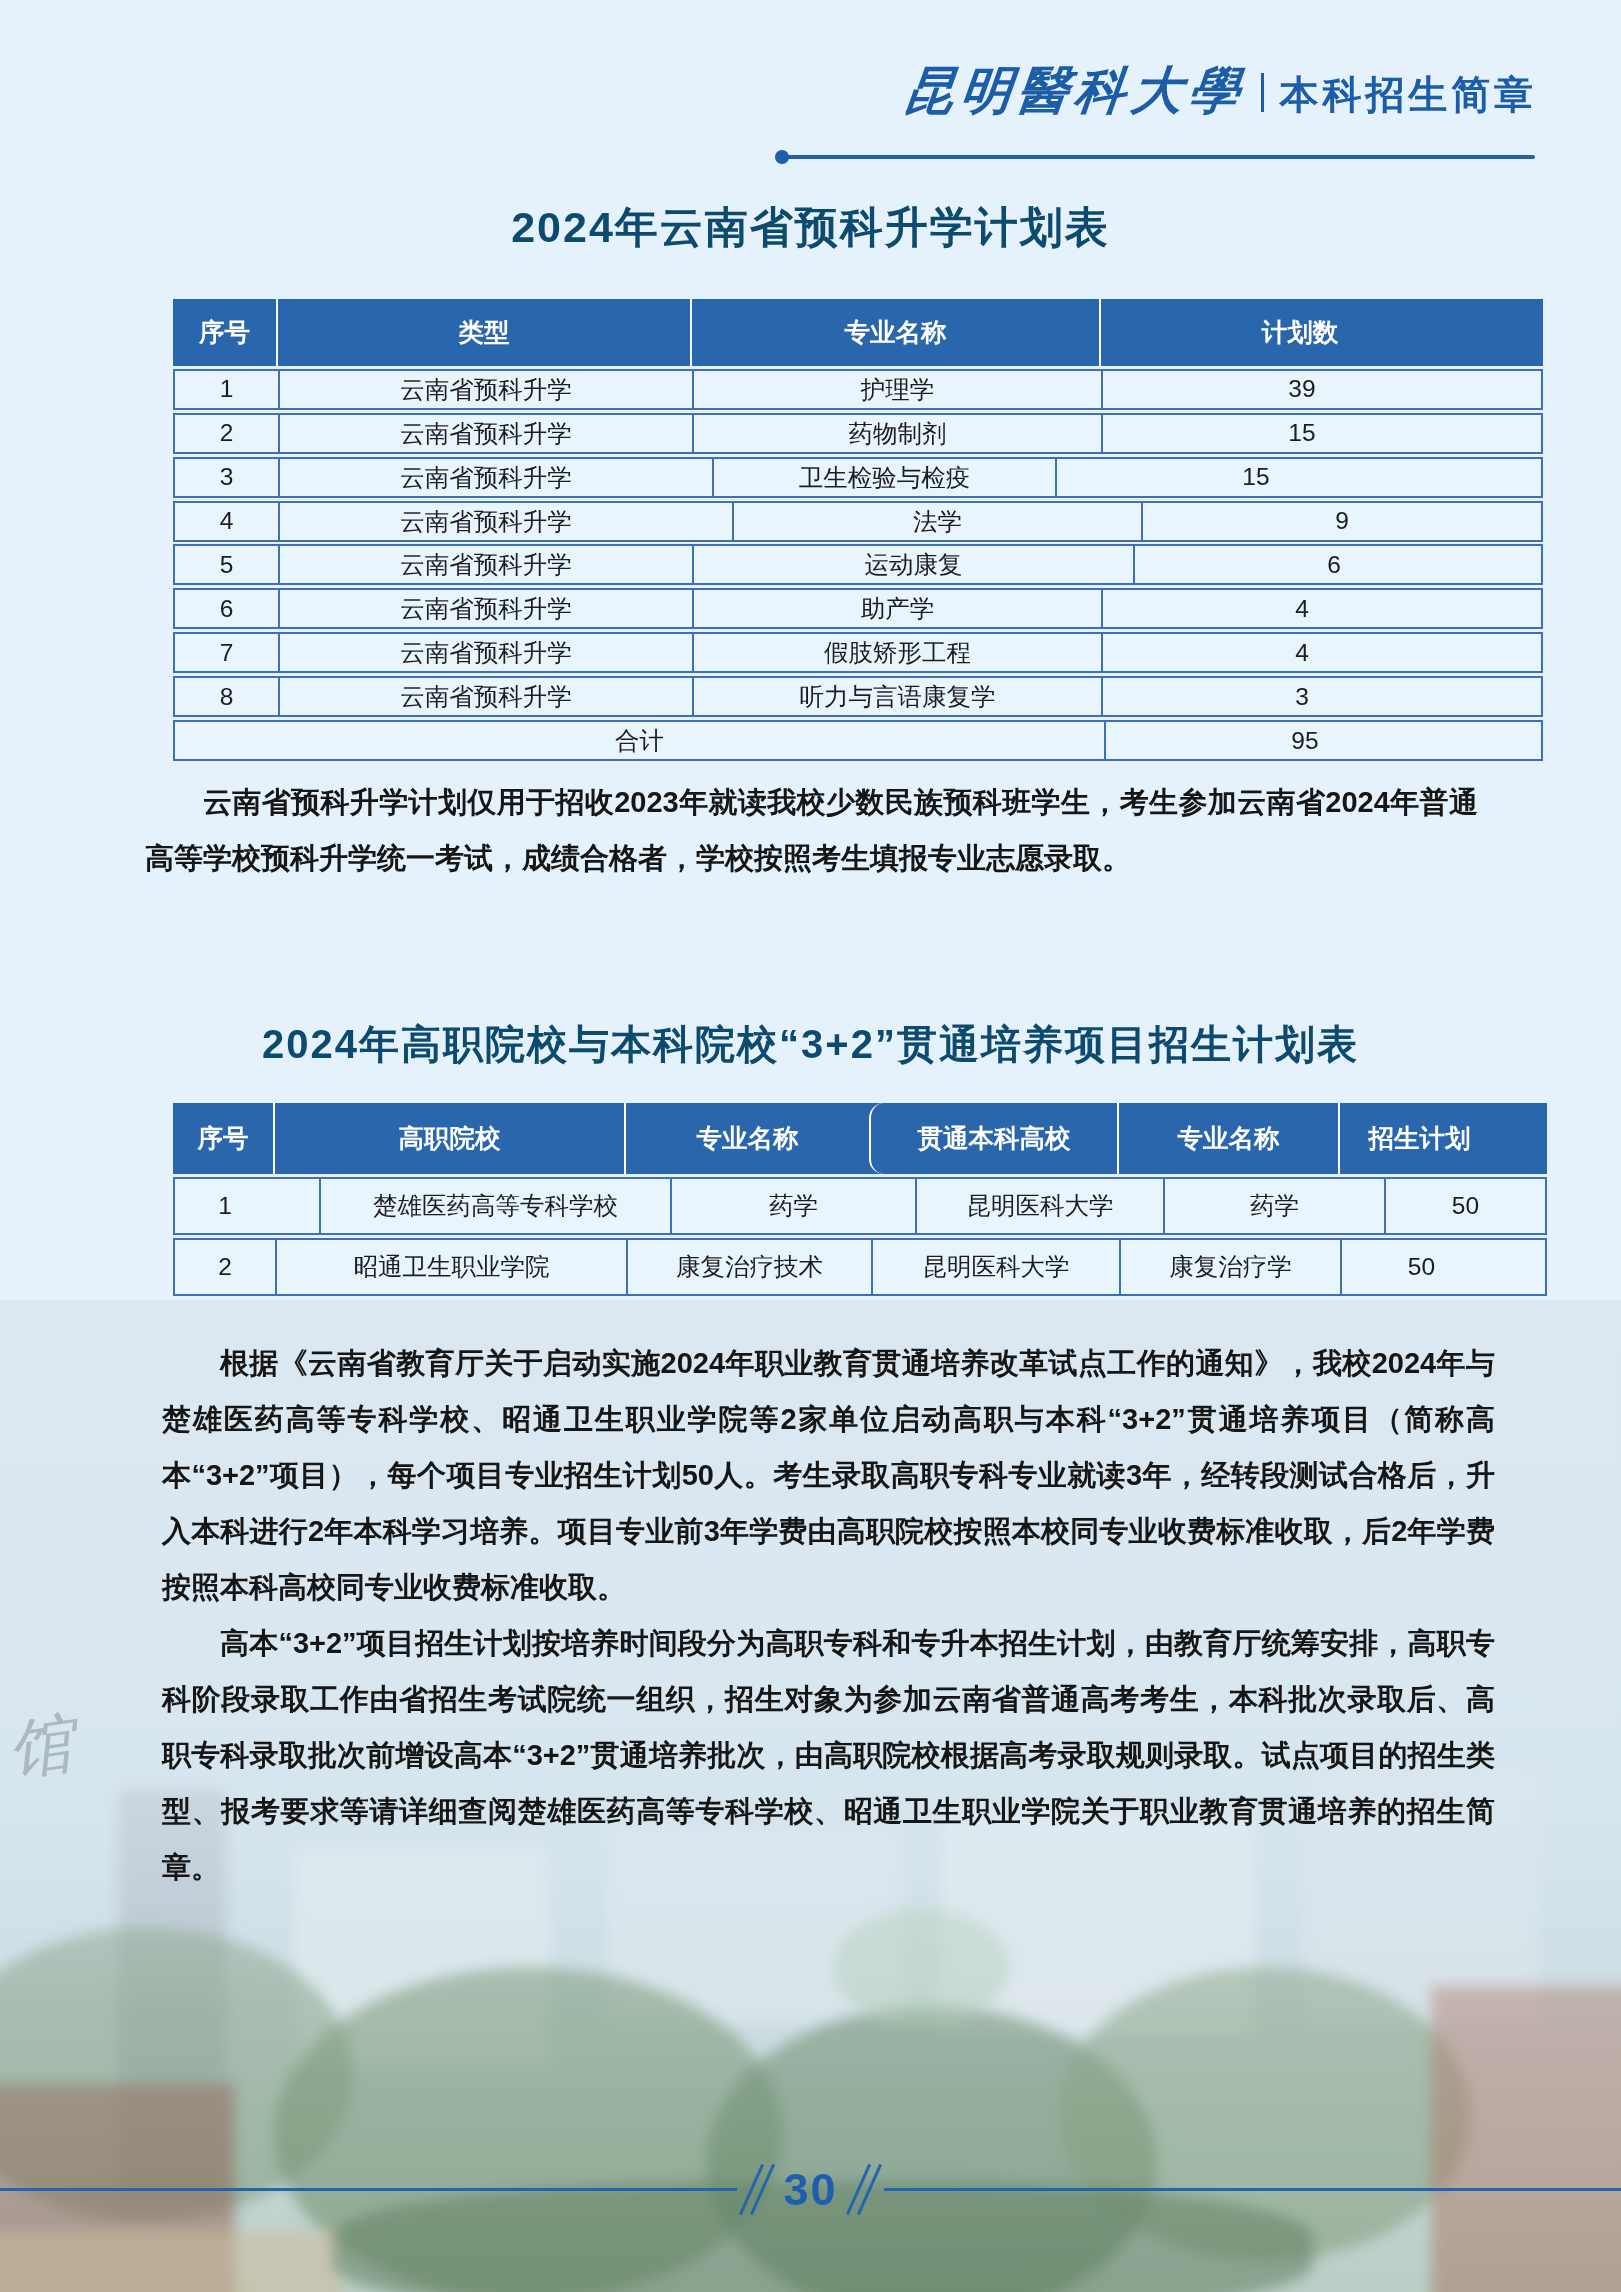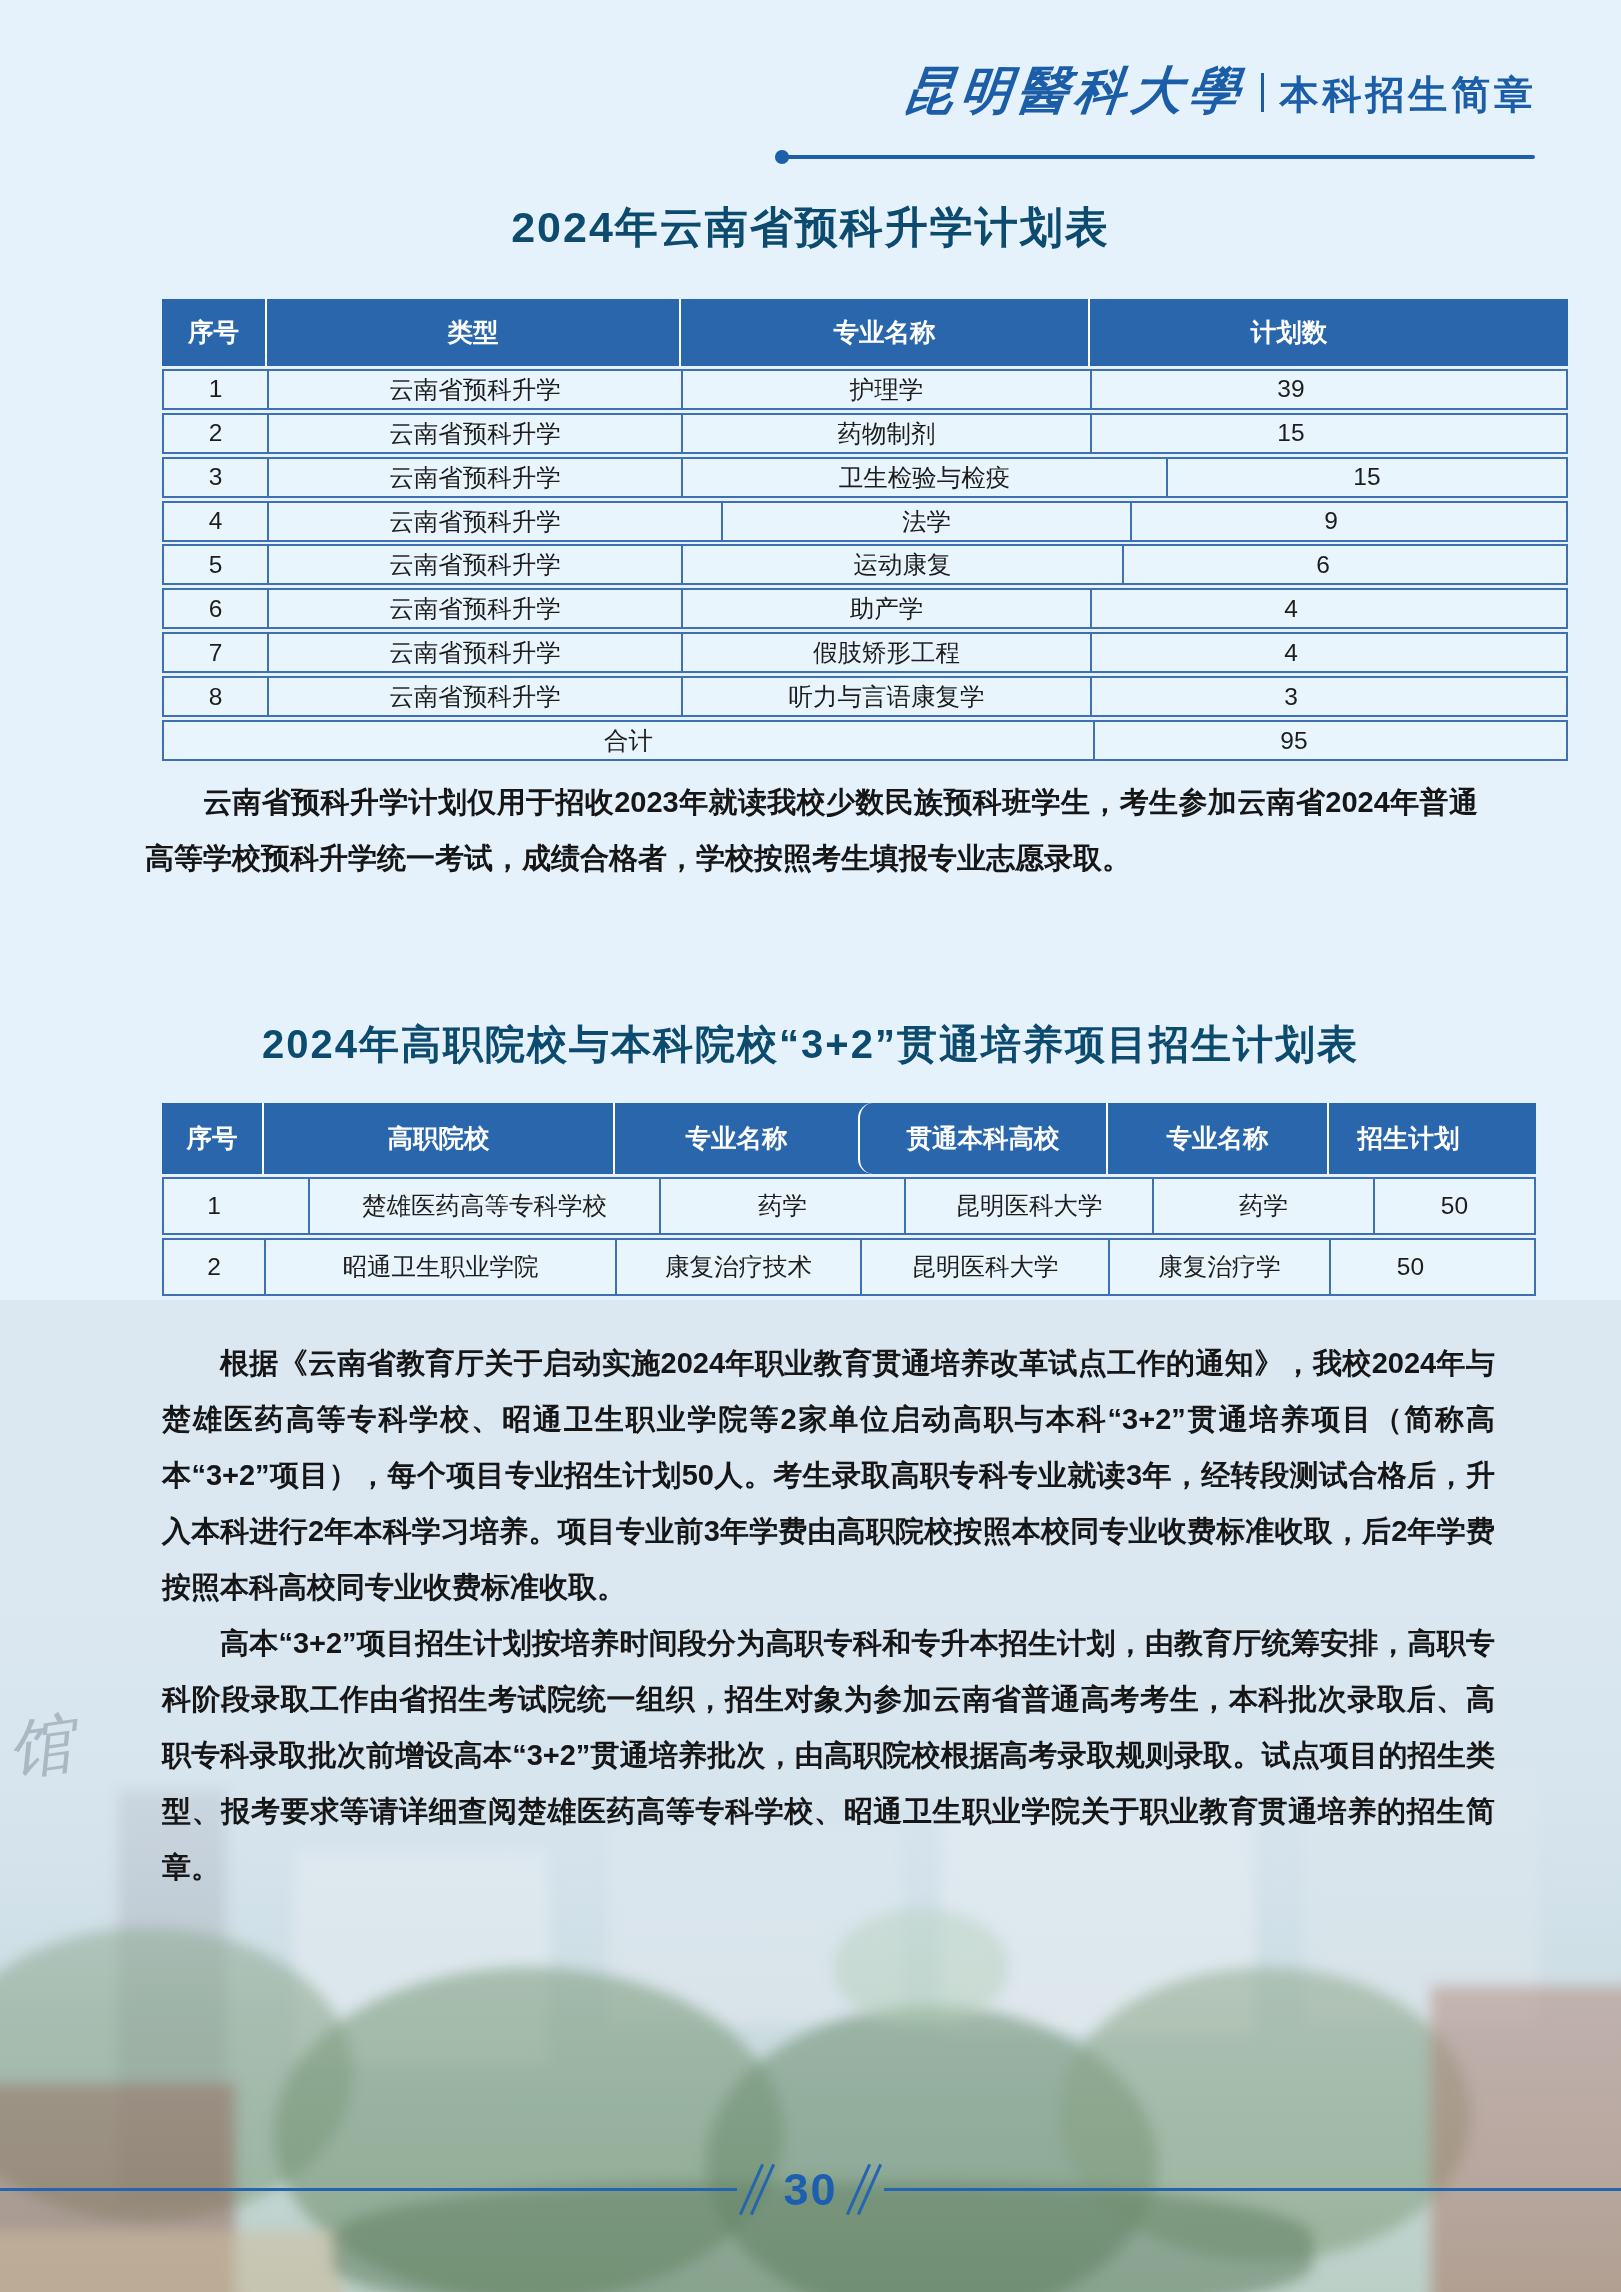--- a/index.html
+++ b/index.html
@@ -16,21 +16,21 @@
   .hdr-line{position:absolute;top:155px;left:782px;width:753px;height:3.9px;background:#1e5fa9;border-radius:2px;z-index:5;}
   .hdr-line::before{content:"";position:absolute;left:-6.9px;top:-4.9px;width:13.7px;height:13.7px;border-radius:50%;background:#1e5fa9;}
 
   
   .sec-title{position:absolute;left:0;width:100%;text-align:center;font-weight:bold;
              color:#0c4a6e;letter-spacing:2px;z-index:5;}
   .t1-title{top:199px;font-size:43px;}
   .t2-title{top:1017px;font-size:40px;}
 
   
-  .ptable{position:absolute;left:142px;z-index:5;padding-left:20px;}
+  .ptable{position:absolute;left:153px;z-index:5;padding-left:20px;}
   .trow{display:flex;align-items:stretch;box-sizing:border-box;}
   .trow + .trow{margin-top:2.9px;}
   .thead{background:#2a66ac;}
   .thead .tcell{color:#ffffff;font-weight:bold;font-size:25.5px;border-left:2px solid #ffffff;}
   .thead .tcell:first-child{border-left:none;}
   .tbodyrow{background:#e9f5fd;border:2px solid #3e70b2;}
   .tbodyrow .tcell{color:#1d1d1d;font-size:24.5px;border-left:2px solid #3e70b2;}
   .tbodyrow .tcell:first-child{border-left:none;}
   .tcell{display:flex;align-items:center;justify-content:center;box-sizing:border-box;text-align:center;}
   .tbl1{top:299px;}
@@ -115,21 +115,21 @@
       </div>
       <div class="trow tbodyrow">
         <div class="tcell" style="width: 103px;">2</div>
         <div class="tcell" style="width: 414px;">云南省预科升学</div>
         <div class="tcell" style="width: 409px;">药物制剂</div>
         <div class="tcell" style="width: 400px;">15</div>
       </div>
       <div class="trow tbodyrow">
         <div class="tcell" style="width: 103px;">3</div>
         <div class="tcell" style="width: 414px;">云南省预科升学</div>
-        <div class="tcell" style="width: 485px;">卫生检验与检疫</div>
+        <div class="tcell" style="width: 343px; margin-left: 20px;">卫生检验与检疫</div>
         <div class="tcell" style="width: 400px;">15</div>
       </div>
       <div class="trow tbodyrow">
         <div class="tcell" style="width: 103px;">4</div>
         <div class="tcell" style="width: 414px;">云南省预科升学</div>
         <div class="tcell" style="width: 409px; margin-left: 40px;">法学</div>
         <div class="tcell" style="width: 400px;">9</div>
       </div>
       <div class="trow tbodyrow">
         <div class="tcell" style="width: 103px;">5</div>

